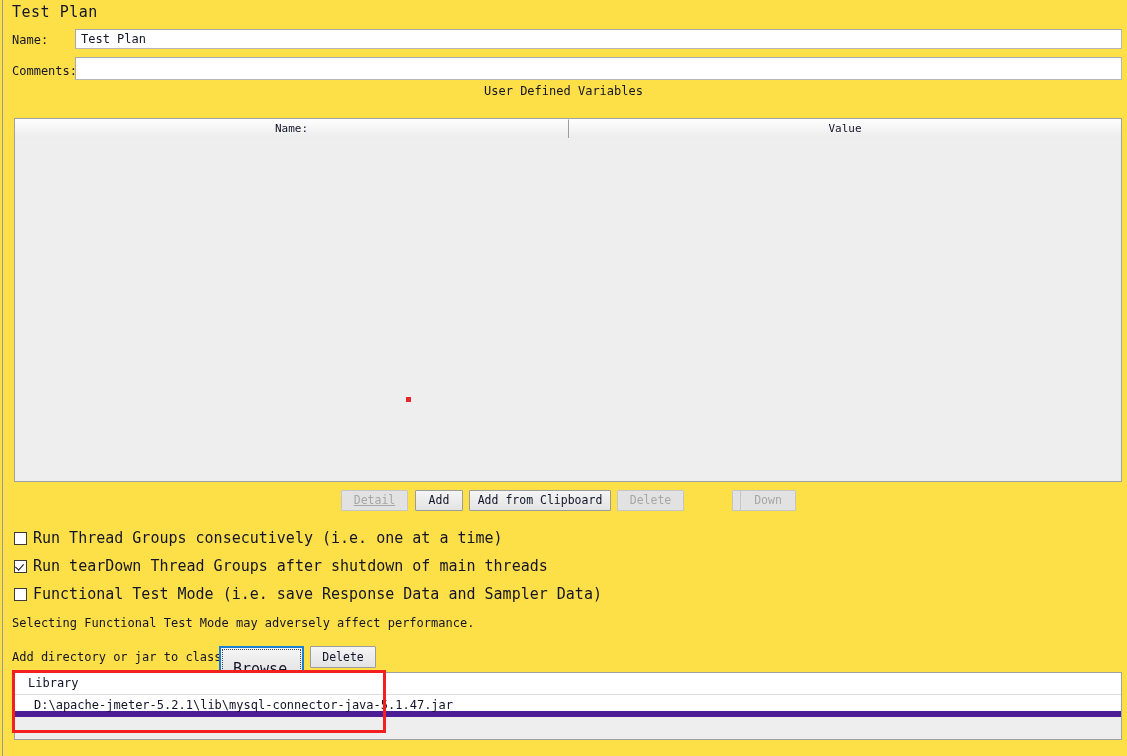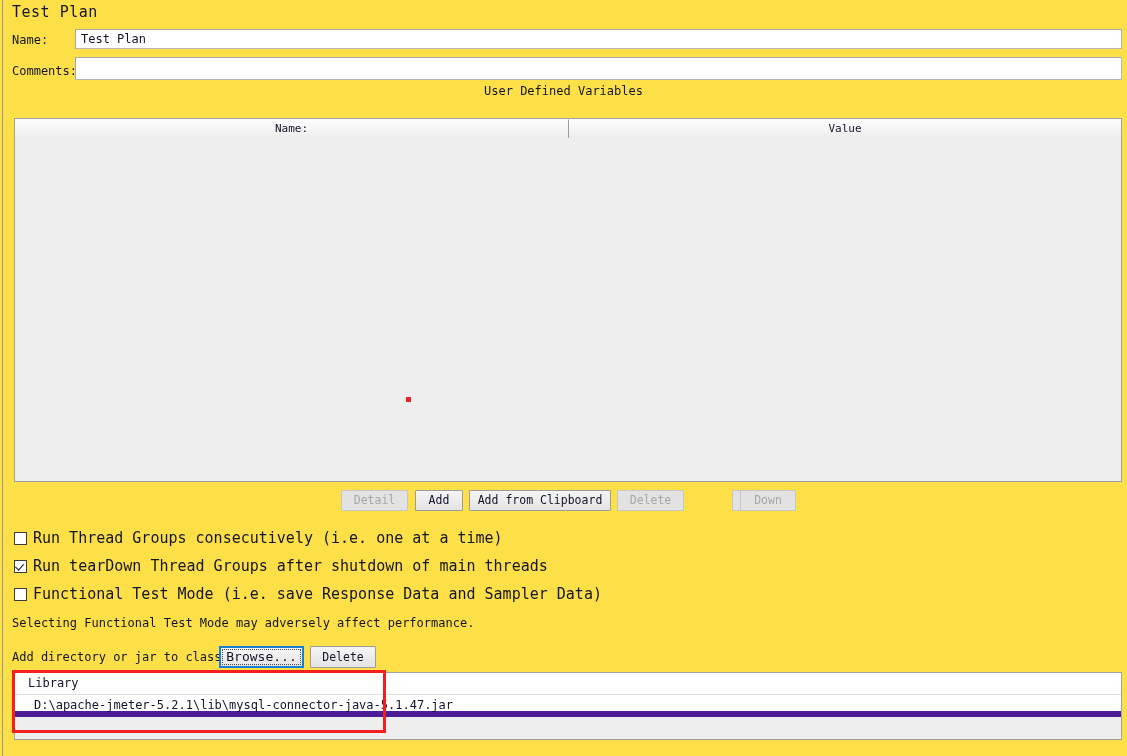--- a/index.html
+++ b/index.html
@@ -137,21 +137,21 @@
     border: 1px solid #9c9c9c;
     border-radius: 1px;
     white-space: nowrap;
     padding: 0;
   }
   .btn.disabled {
     color: #a7a7a7;
     background: #e2e2e2;
     border-color: #c6c6c6;
   }
-  #btn-detail    { left: 341px; top: 490px; width: 67px; }
+  #btn-detail    { left: 341px; top: 490px; width: 67px; text-decoration: underline; }
   #btn-add       { left: 415px; top: 490px; width: 48px; }
   #btn-addclip   { left: 469px; top: 490px; width: 142px; }
   #btn-delete    { left: 617px; top: 490px; width: 67px; }
   #btn-up        { left: 732px; top: 490px; width: 32px; }
   #btn-down      { left: 740px; top: 490px; width: 56px; }
 
   
   .cb-row {
     position: absolute;
     left: 14px;
@@ -203,25 +203,25 @@
     white-space: nowrap;
   }
   #btn-browse {
     position: absolute;
     left: 219px; top: 646px;
     width: 85px; height: 22px;
     box-sizing: border-box;
     border: 2px solid #1a7fd4;
     background: linear-gradient(#f6f6f6, #e4e4e4);
     font-family: "DejaVu Sans Mono", "Liberation Mono", monospace;
-    font-size: 13px;
+    font-size: 15px;
     color: #14142a;
     line-height: 18px;
     text-align: center;
-    padding: 0;
+    padding: 12px;
     white-space: nowrap;
   }
   #btn-browse .focus-ring {
     position: absolute;
     left: 1px; top: 1px; right: 1px; bottom: 1px;
     border: 1px dotted #4a4a4a;
     pointer-events: none;
   }
   #btn-delete2 { left: 310px; top: 646px; width: 66px; height: 22px; line-height: 20px; }
   #btn-clear   { left: 382px; top: 684px; width: 66px; height: 22px; line-height: 20px; }

